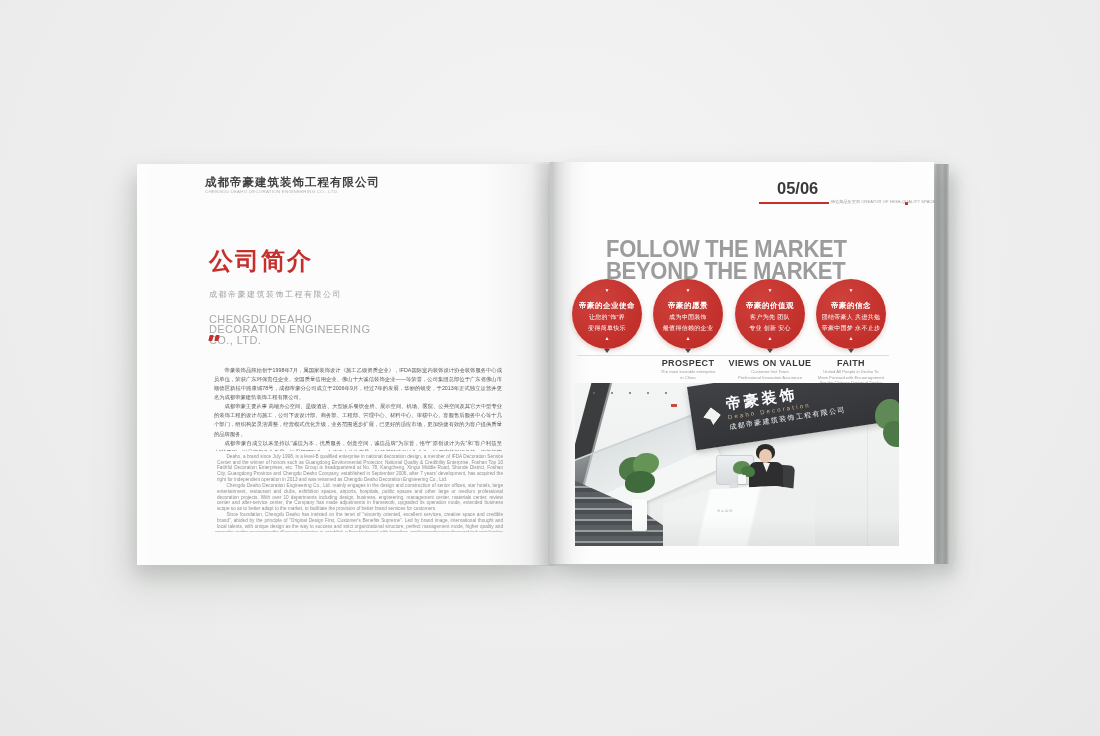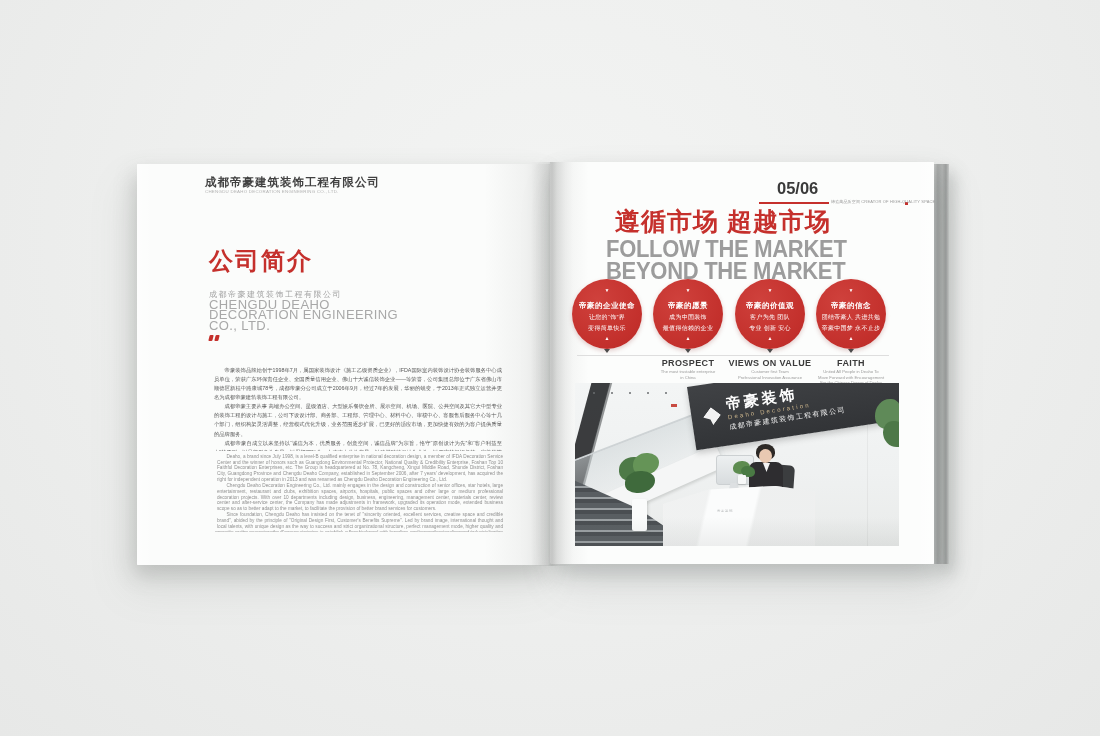--- a/index.html
+++ b/index.html
@@ -23,21 +23,21 @@
   .abs{position:absolute;}
   .scale-half{transform:scale(.5);transform-origin:0 0;width:200%;}
   .nowrap{white-space:nowrap;}
   
   .lp-header-cn{left:68px;top:13px;font-size:11.5px;font-weight:bold;color:#414141;letter-spacing:1px;}
   .lp-header-en-wrap{left:68px;top:27px;width:190px;height:6px;}
   .lp-header-en{font-size:8.8px;color:#b2b2b2;letter-spacing:.5px;}
   .lp-title{left:72px;top:47px;font-size:24px;font-weight:bold;color:#c5302c;letter-spacing:2px;line-height:1;margin-top:40px;}
   .lp-title-en{left:72px;top:77px;font-size:19.5px;font-weight:bold;color:#9b9b9b;line-height:17.5px;letter-spacing:.2px;}
   .lp-sub-cn{left:72px;top:127px;font-size:8px;color:#a3a3a3;letter-spacing:1.5px;}
-  .lp-sub-en{left:72px;top:138px;font-size:13px;color:#a8a8a8;line-height:10.4px;letter-spacing:.4px;}
+  .lp-sub-en{left:72px;top:152px;font-size:11px;color:#a8a8a8;line-height:10.4px;letter-spacing:.4px;}
   .lp-quote{left:72px;top:173px;display:flex;gap:2px;}
   .lp-quote i{display:block;width:4px;height:6px;background:#c5302c;transform:skewX(-14deg);border-radius:1px;}
   .lp-body-cn-wrap{left:77px;top:203px;width:288px;height:86px;overflow:hidden;}
   .lp-body-cn{font-size:10.6px;line-height:1.72;color:#585858;text-align:justify;}
   .lp-body-cn p{margin:0;text-indent:2em;}
   .lp-body-en-wrap{left:80px;top:291px;width:286px;height:79px;overflow:hidden;}
   .lp-body-en{font-size:9.4px;line-height:1.24;color:#8f8f8f;text-align:justify;}
   .lp-body-en p{margin:0;text-indent:2em;}
   .lp-rule{left:78px;top:369px;width:288px;border-top:1px dashed #cfcfcf;height:0;}
   
@@ -160,21 +160,20 @@
     <div class="page page-right"></div>
 
     <div class="abs rp-pagenum">05/06</div>
     <div class="abs rp-tagrow">
       <div class="tag-line"></div>
       <div class="tag-text-wrap">
           <div class="scale-half nowrap tag-text">缔造高品质空间 CREATOR OF HIGH-QUALITY SPACE</div>
         </div>
       <div class="tag-square"></div>
     </div>
-    <div class="abs rp-title-cn">遵循市场 超越市场</div>
     <div class="abs rp-title-en">
       <div>FOLLOW THE MARKET</div>
       <div>BEYOND THE MARKET</div>
     </div>
 
     <div class="abs rp-connector"></div>
 
     <div class="abs circle c1">
       <div class="c-chev">▼</div>
       <div class="c-title">帝豪的企业使命</div>

